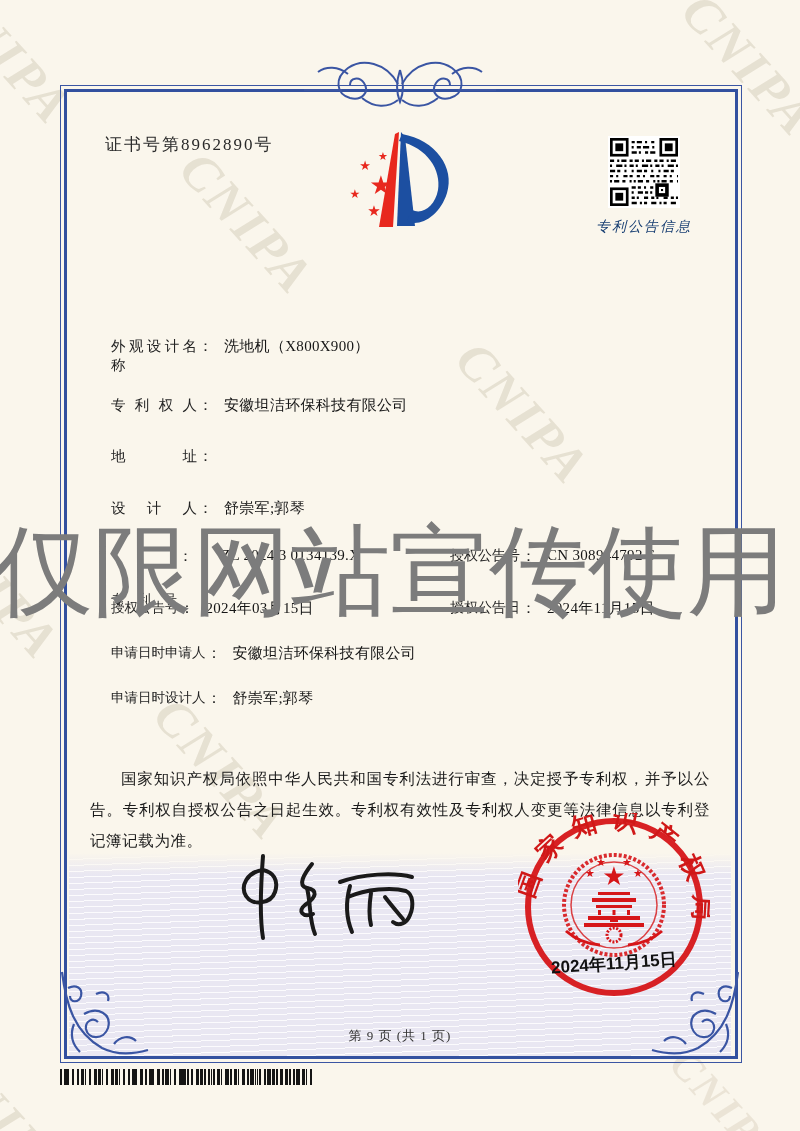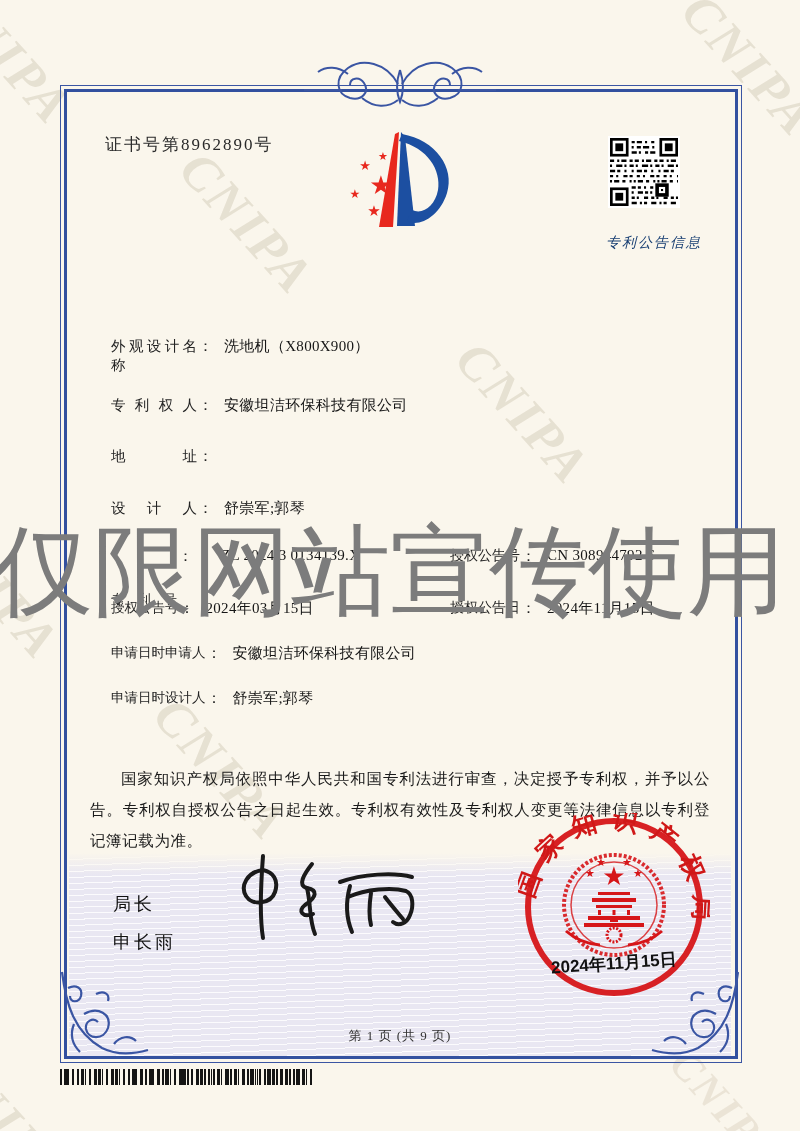--- a/index.html
+++ b/index.html
@@ -26,21 +26,21 @@
         border:1.5px solid #3a55a3;z-index:3;pointer-events:none;}
   .frame-inner{position:absolute;left:3px;top:3px;right:3px;bottom:3px;border:3px solid #32509f;}
   .ornament-top{position:absolute;left:302px;top:50px;z-index:4;}
   .corner{position:absolute;z-index:4;}
   .corner.bl{left:56px;top:966px;}
   .corner.br{left:649px;top:966px;transform:scaleX(-1);}
   
   .cert-no{position:absolute;left:105px;top:133px;z-index:5;font-size:17px;letter-spacing:2px;color:#2a2a2a;}
   .logo{position:absolute;left:336px;top:128px;z-index:5;}
   .qr{position:absolute;left:608px;top:136px;z-index:5;width:68px;height:68px;background:#fff;padding:2px;}
-  .qr-label{position:absolute;left:586px;top:234px;width:116px;z-index:5;text-align:right;
+  .qr-label{position:absolute;left:586px;top:218px;width:116px;z-index:5;text-align:center;
         font-size:14px;color:#173e72;font-style:italic;letter-spacing:2px;}
   .title{position:absolute;left:0;top:236px;width:800px;z-index:5;text-align:center;
         font-size:36px;font-weight:700;letter-spacing:6px;color:#090909;}
   
   .row{position:absolute;left:111px;z-index:5;font-size:15px;display:flex;align-items:flex-start;color:#161616;}
   .row .lab1{display:inline-block;width:86px;text-align:justify;text-align-last:justify;font-size:14.5px;color:#242424;}
   .row .lab2{display:inline-block;width:66px;text-align:justify;text-align-last:justify;font-size:13.5px;color:#242424;margin-top:44px;}
   .row .lab3{font-size:13.5px;color:#242424;}
   .row .colon{margin-left:1px;color:#242424;}
   .row .val{margin-left:11px;letter-spacing:.3px;}
@@ -228,24 +228,20 @@
     <span class="val">安徽坦洁环保科技有限公司</span>
   </div>
   <div class="row" style="top:689px">
     <span class="lab3">申请日时设计人</span>
       <span class="colon">：</span>
     <span class="val">舒崇军;郭琴</span>
   </div>
 
   <div class="legal">国家知识产权局依照中华人民共和国专利法进行审查，决定授予专利权，并予以公告。专利权自授权公告之日起生效。专利权有效性及专利权人变更等法律信息以专利登记簿记载为准。</div>
 
-  <div class="comm">
-    <div>局长</div>
-    <div>申长雨</div>
-  </div>
 
   <svg class="signature" width="195" height="92" viewBox="0 0 195 92">
     <g fill="none" stroke="#1a1a1a" stroke-width="4" stroke-linecap="round" stroke-linejoin="round">
       <path d="M31,18 C15,20 8,34 14,44 C20,54 39,52 43,40 C47,28 41,20 31,18"></path>
       <path d="M31,4 C29,30 27,62 31,86"></path>
       <path d="M80,12 C72,22 65,34 75,36 C86,38 85,45 73,53 C65,59 71,66 81,62"></path>
       <path d="M75,36 C79,52 77,68 83,82"></path>
       <path d="M108,30 C130,22 162,20 180,25"></path>
       <path d="M118,34 C113,52 115,68 120,80"></path>
       <path d="M116,45 C134,37 160,35 174,39 C181,42 182,54 178,63 C175,71 167,75 161,70"></path>
@@ -280,18 +276,18 @@
         <rect x="70" y="103" width="52" height="4"></rect>
         <rect x="66" y="110" width="60" height="4"></rect>
         <rect x="92" y="104" width="8" height="5"></rect>
       </g>
       <circle cx="96" cy="122" r="7" fill="none" stroke="#d61518" stroke-width="3" stroke-dasharray="2 1.5"></circle>
       <path d="M48,118 C58,127 70,131 82,132 M144,118 C134,127 122,131 110,132" fill="none" stroke="#d61518" stroke-width="3"></path>
     </g>
     <text x="96" y="156" text-anchor="middle" font-size="17" font-weight="bold" fill="#121212" font-family="'Liberation Sans',sans-serif" transform="rotate(-4 96 152)">2024年11月15日</text>
   </svg>
 
-  <div class="page-num">第 1 页 (共 9 页)</div>
+  <div class="page-num">第 9 页 (共 1 页)</div>
   <div class="barcode"></div>
 
   <div class="overlay">仅限网站宣传使用</div>
 
 </div>
 
 </body></html>

